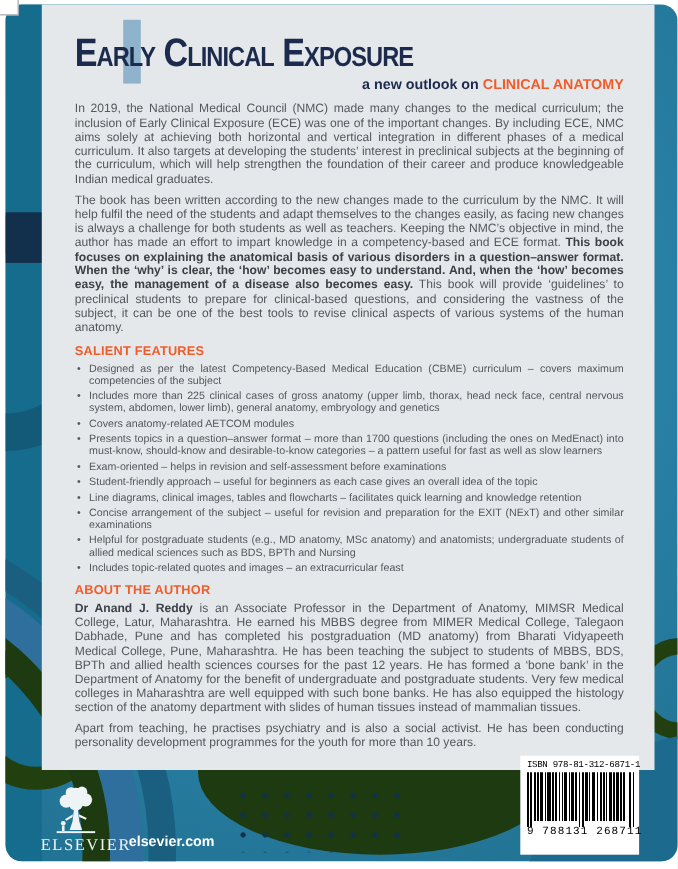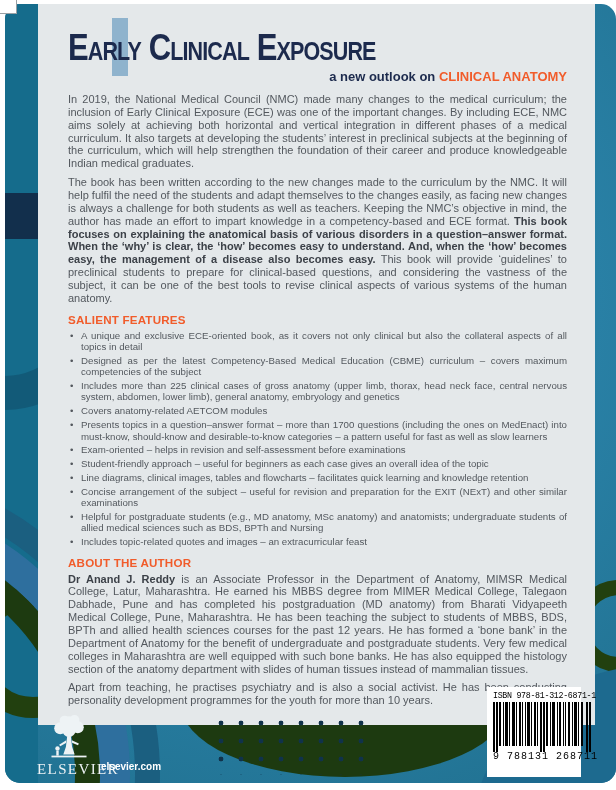--- a/index.html
+++ b/index.html
@@ -56,28 +56,28 @@
   ul.features{margin:0 0 2px;padding:0;list-style:none;}
   ul.features li{
     position:relative;padding-left:13px;margin-bottom:2.5px;
     font-size:9.7px;line-height:1.17;color:#53585e;text-align:justify;
   }
   ul.features li::before{content:"\2022";position:absolute;left:2px;top:0;color:#53585e;}
   
   .elsevier{position:absolute;left:32px;bottom:5px;width:64px;text-align:center;z-index:3;color:#eef3f5;}
   .elsevier svg{display:block;margin:0 auto 1px;}
   .elsevier .wordmark{font-family:"Liberation Serif", serif;font-size:15px;letter-spacing:1.4px;}
-  .site{position:absolute;left:96px;bottom:11px;z-index:3;font-size:10px;font-weight:bold;color:#ffffff;}
+  .site{position:absolute;left:112px;bottom:11px;z-index:3;font-size:13px;font-weight:bold;color:#ffffff;}
   .dots-grid{
     position:absolute;left:203px;bottom:8px;width:161px;height:64px;z-index:3;
     background-image:radial-gradient(circle,#10324b 2.1px,rgba(0,0,0,0) 2.7px);
     background-size:20px 18px;background-position:3px 3px;
   }
   .barcode-box{
-    position:absolute;right:35px;bottom:6px;width:94px;height:90px;z-index:3;
+    position:absolute;right:35px;bottom:6px;width:108px;height:90px;z-index:3;
     background:#ffffff;box-sizing:border-box;padding:4px 6px 3px;text-align:center;
   }
   .isbn-label{font-family:"Liberation Mono", monospace;font-size:8.3px;color:#000;white-space:nowrap;letter-spacing:-0.3px;}
   .barcode-box svg{display:block;margin:2px auto 0;}
   .isbn-digits{font-family:"Liberation Mono", monospace;font-size:10px;color:#000;white-space:nowrap;letter-spacing:1px;margin-top:-1px;}
 </style>
 </head>
 <body>
 
 <div class="cover">
@@ -98,21 +98,20 @@
       <div class="title-accent"></div>
       <h1 class="book-title">Early Clinical Exposure</h1>
     </div>
     <div class="subtitle"><span>a new outlook on </span><span class="hl">CLINICAL ANATOMY</span></div>
 
     <p class="body">In 2019, the National Medical Council (NMC) made many changes to the medical curriculum; the inclusion of Early Clinical Exposure (ECE) was one of the important changes. By including ECE, NMC aims solely at achieving both horizontal and vertical integration in different phases of a medical curriculum. It also targets at developing the students’ interest in preclinical subjects at the beginning of the curriculum, which will help strengthen the foundation of their career and produce knowledgeable Indian medical graduates.</p>
     <p class="body"><span>The book has been written according to the new changes made to the curriculum by the NMC. It will help fulfil the need of the students and adapt themselves to the changes easily, as facing new changes is always a challenge for both students as well as teachers. Keeping the NMC’s objective in mind, the author has made an effort to impart knowledge in a competency-based and ECE format. </span><b>This book focuses on explaining the anatomical basis of various disorders in a question–answer format. When the ‘why’ is clear, the ‘how’ becomes easy to understand. And, when the ‘how’ becomes easy, the management of a disease also becomes easy.</b><span> This book will provide ‘guidelines’ to preclinical students to prepare for clinical-based questions, and considering the vastness of the subject, it can be one of the best tools to revise clinical aspects of various systems of the human anatomy.</span></p>
 
     <h2 class="section">SALIENT FEATURES</h2>
     <ul class="features">
-        <li>A unique and exclusive ECE-oriented book, as it covers not only clinical but also the collateral aspects of all topics in detail</li>
         <li>Designed as per the latest Competency-Based Medical Education (CBME) curriculum – covers maximum competencies of the subject</li>
         <li>Includes more than 225 clinical cases of gross anatomy (upper limb, thorax, head neck face, central nervous system, abdomen, lower limb), general anatomy, embryology and genetics</li>
         <li>Covers anatomy-related AETCOM modules</li>
         <li>Presents topics in a question–answer format – more than 1700 questions (including the ones on MedEnact) into must-know, should-know and desirable-to-know categories – a pattern useful for fast as well as slow learners</li>
         <li>Exam-oriented – helps in revision and self-assessment before examinations</li>
         <li>Student-friendly approach – useful for beginners as each case gives an overall idea of the topic</li>
         <li>Line diagrams, clinical images, tables and flowcharts – facilitates quick learning and knowledge retention</li>
         <li>Concise arrangement of the subject – useful for revision and preparation for the EXIT (NExT) and other similar examinations</li>
         <li>Helpful for postgraduate students (e.g., MD anatomy, MSc anatomy) and anatomists; undergraduate students of allied medical sciences such as BDS, BPTh and Nursing</li>
         <li>Includes topic-related quotes and images – an extracurricular feast</li>

